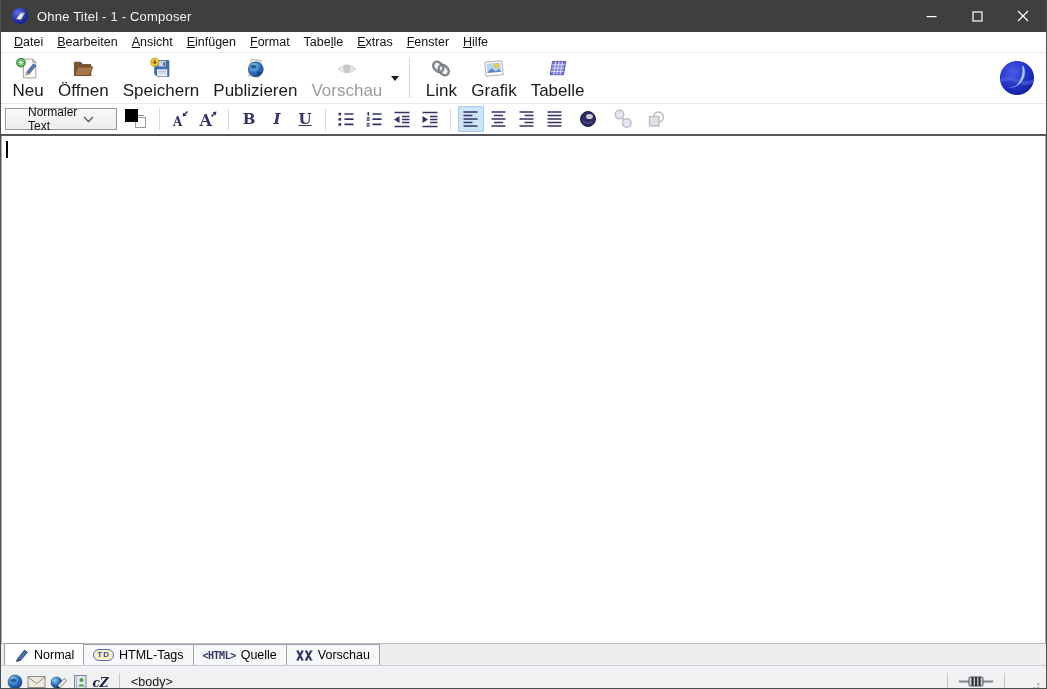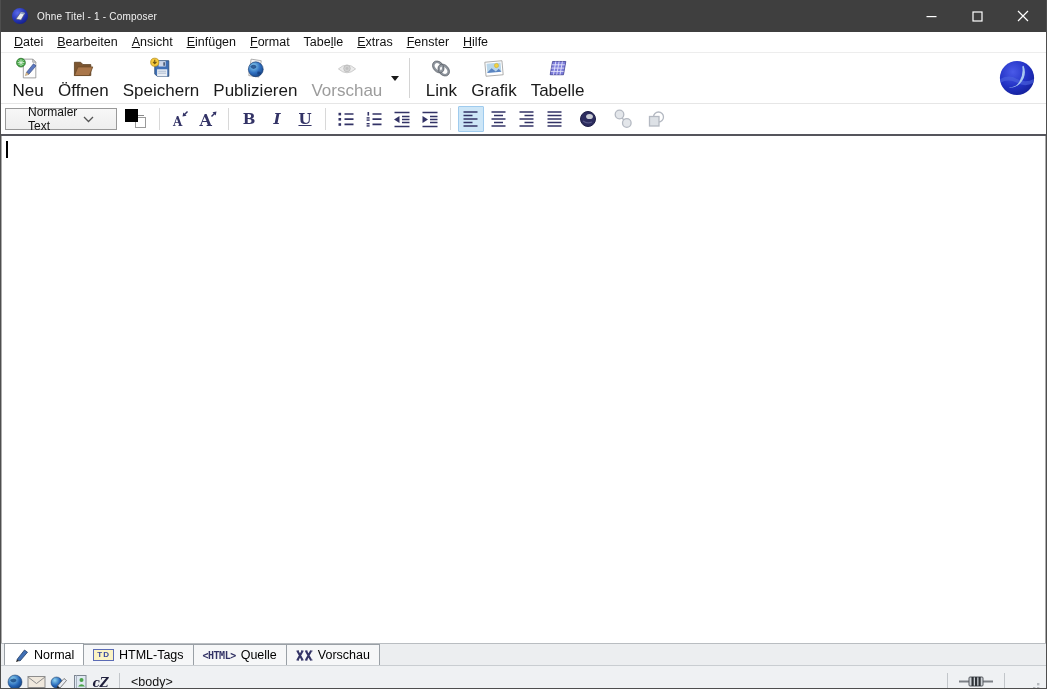--- a/index.html
+++ b/index.html
@@ -7,21 +7,21 @@
   .window {
     position:relative; width:1047px; height:689px; background:#ffffff;
     border:1px solid #4e4e4e; border-top:none; overflow:hidden;
   }
   
   .titlebar {
     position:absolute; left:0; top:0; width:100%; height:32px;
     background:#3f3f3f; display:flex; align-items:center; color:#f2f2f2;
   }
   .titlebar .app-icon { width:18px; height:18px; margin:0 8px 0 10px; flex:0 0 auto; }
-  .titlebar .title { font-size:10px; letter-spacing:.2px; }
+  .titlebar .title { font-size:13px; letter-spacing:.2px; }
   .win-btns { margin-left:auto; display:flex; height:100%; }
   .win-btn { width:46px; height:100%; display:flex; align-items:center; justify-content:center; }
   
   .menubar {
     position:absolute; left:0; top:32px; width:100%; height:21px;
     background:#fff; display:flex; align-items:center; padding-left:6px;
     border-bottom:1px solid #ededed; font-size:12.5px; color:#111;
   }
   .menu-item { padding:2px 7px; cursor:default; }
   .menu-item u { text-decoration:underline; }
@@ -81,21 +81,21 @@
     background:#eceef0; display:flex; align-items:flex-end; padding-left:3px;
     border-top:1px solid #b9bdc1;
   }
   .etab {
     height:21px; display:flex; align-items:center; gap:5px; padding:0 9px;
     background:#f6f7f8; border:1px solid #9aa0a6; border-bottom:none; margin-right:-1px;
     font-size:12.5px; color:#000;
   }
   .etab.active { background:#ffffff; height:22px; }
   .td-badge {
-    background:#fbf3c4; border:1px solid #5b6bb5; border-radius:0;
+    background:#fbf3c4; border:1px solid #5b6bb5; border-radius:6px;
     font-size:8px; font-weight:bold; color:#37479e; padding:1px 3px; line-height:1;
     letter-spacing:1px;
   }
   .html-src { font-family:"DejaVu Sans Mono", monospace; font-size:10px; font-weight:bold; color:#333366; letter-spacing:-0.5px; }
   
   .statusbar {
     position:absolute; left:0; top:665px; width:100%; height:32px;
     background:#eff1f3; display:flex; align-items:center; padding:0 2px;
     border-top:1px solid #c9cdd1; font-size:12.5px; color:#111;
   }

